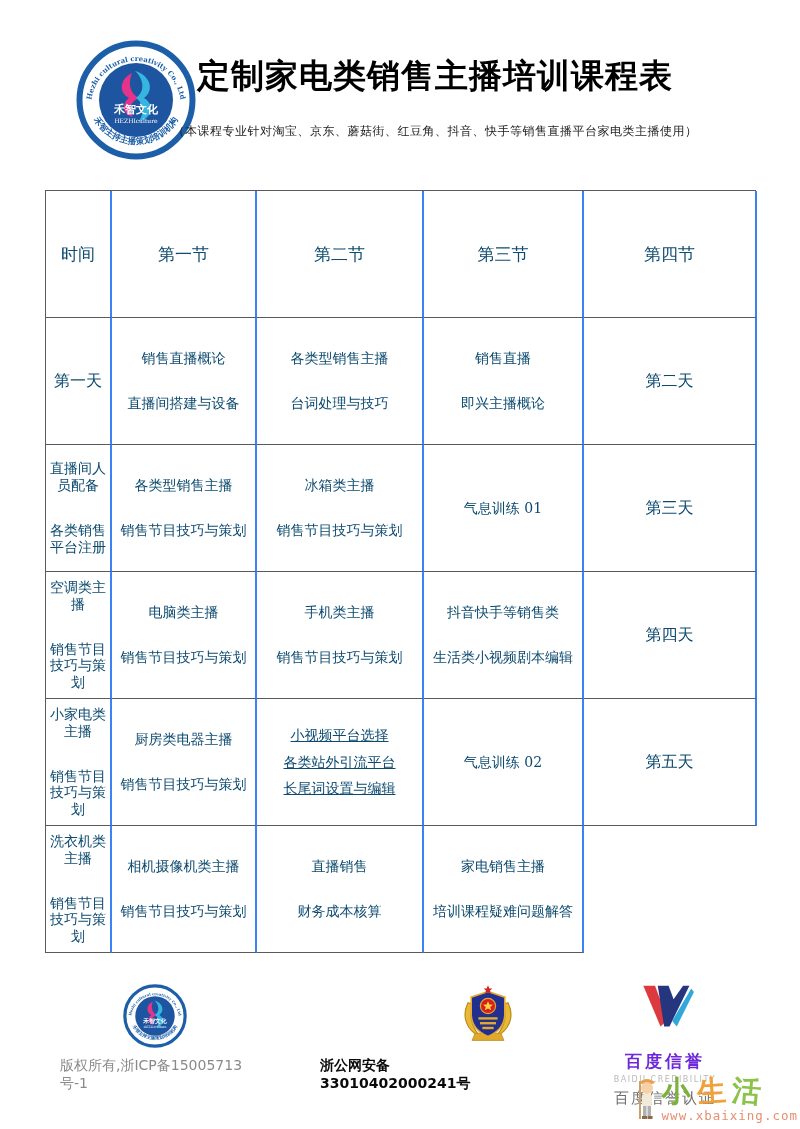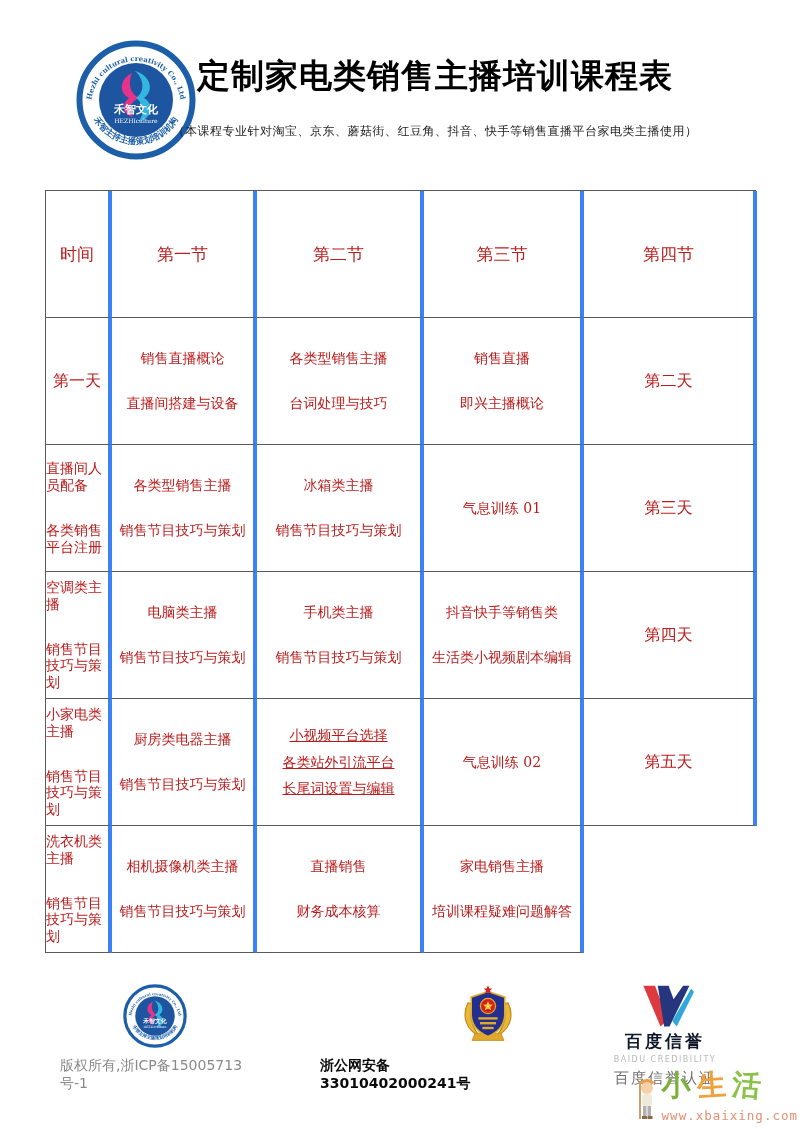--- a/index.html
+++ b/index.html
@@ -14,49 +14,49 @@
 
   
   .course-table {
     position:absolute; left:45px; top:190px; width:711px;
     display:grid;
     grid-template-columns:66px 145px 167px 160px 173px;
     grid-auto-rows:127px;
     border-top:1px solid #5a5a5a; border-left:1px solid #5a5a5a;
   }
   .cell {
-    border-right:4px solid #3b82f6; border-bottom:1px solid #5a5a5a;
+    border-right:2px solid #3b82f6; border-bottom:1px solid #5a5a5a;
     display:flex; flex-direction:column; justify-content:center; align-items:center;
-    color:#b91c1c; 
+    color:#0c4a6e; text-align:center;
   }
   .cell.head { font-size:17px; }
   .cell.day  { font-size:16px; }
   .cell.course { font-size:14px; gap:28px; }
   .cell.course.lines-3 { gap:10px;text-decoration:underline; }
   .course-line { line-height:1.2; }
 
   
   .footer-block { position:absolute; display:flex; flex-direction:column; align-items:center; }
   .fb-left   { left:60px;  top:984px; width:190px; }
   .fb-center { left:320px; top:982px; width:200px;align-items:flex-end; }
   .fb-right  { left:575px; top:983px; width:180px; }
   .copyright-text { margin-top:9px; font-size:14px; color:#8a8a8a; font-family:"DejaVu Sans","Liberation Sans",sans-serif; }
   .police-text { margin-top:11px; font-size:14px; font-weight:bold; color:#0a0a0a; font-family:"DejaVu Sans","Liberation Sans",sans-serif; }
-  .baidu-cn { margin-top:0; font-size:17px; font-weight:bold; color:#0f172a; letter-spacing:3px; font-family:"DejaVu Sans","Liberation Sans",sans-serif; }
+  .baidu-cn { margin-top:20px; font-size:17px; font-weight:bold; color:#6d28d9; letter-spacing:3px; font-family:"DejaVu Sans","Liberation Sans",sans-serif; }
   .baidu-en { margin-top:2px; font-size:8px; color:#b8b8b8; letter-spacing:1.5px; font-family:"DejaVu Sans","Liberation Sans",sans-serif; }
   .baidu-cert { margin-top:5px; font-size:15px; color:#6f6f6f; letter-spacing:2px; }
 
   
   .watermark { position:absolute; right:2px; bottom:6px; display:flex; align-items:flex-end; }
   .wm-mascot { width:26px; height:50px; margin-right:2px; }
   .wm-text { display:flex; flex-direction:column; align-items:flex-start; }
   .wm-chars { display:flex; gap:6px; font-weight:bold; font-size:29px; line-height:1; }
   .wm-chars span:nth-child(2) { transform:rotate(-4deg); }
   .wm-chars span:nth-child(3) { transform:rotate(5deg); }
-  .wm-url { font-family:"DejaVu Sans Mono","Liberation Mono",monospace; font-size:12.5px; letter-spacing:1px; margin-top:8px; }
+  .wm-url { font-family:"DejaVu Sans Mono","Liberation Mono",monospace; font-size:12.5px; letter-spacing:1px; margin-top:2px; }
 </style>
 </head>
 <body>
 
 <div class="page">
 
   <div class="hezhi-logo-lg"><svg viewBox="0 0 120 120" width="100%" height="100%">
     <circle cx="60" cy="60" r="56.5" fill="#fff" stroke="#1c5fa8" stroke-width="6"></circle>
     <circle cx="60" cy="60" r="37" fill="#1d55a0"></circle>
     <path d="M56,33 C44,39 42,52 53,58 C45,64 47,75 57,77 C51,67 56,61 63,58 C52,52 53,41 56,33 Z" fill="#e6338a"></path>

